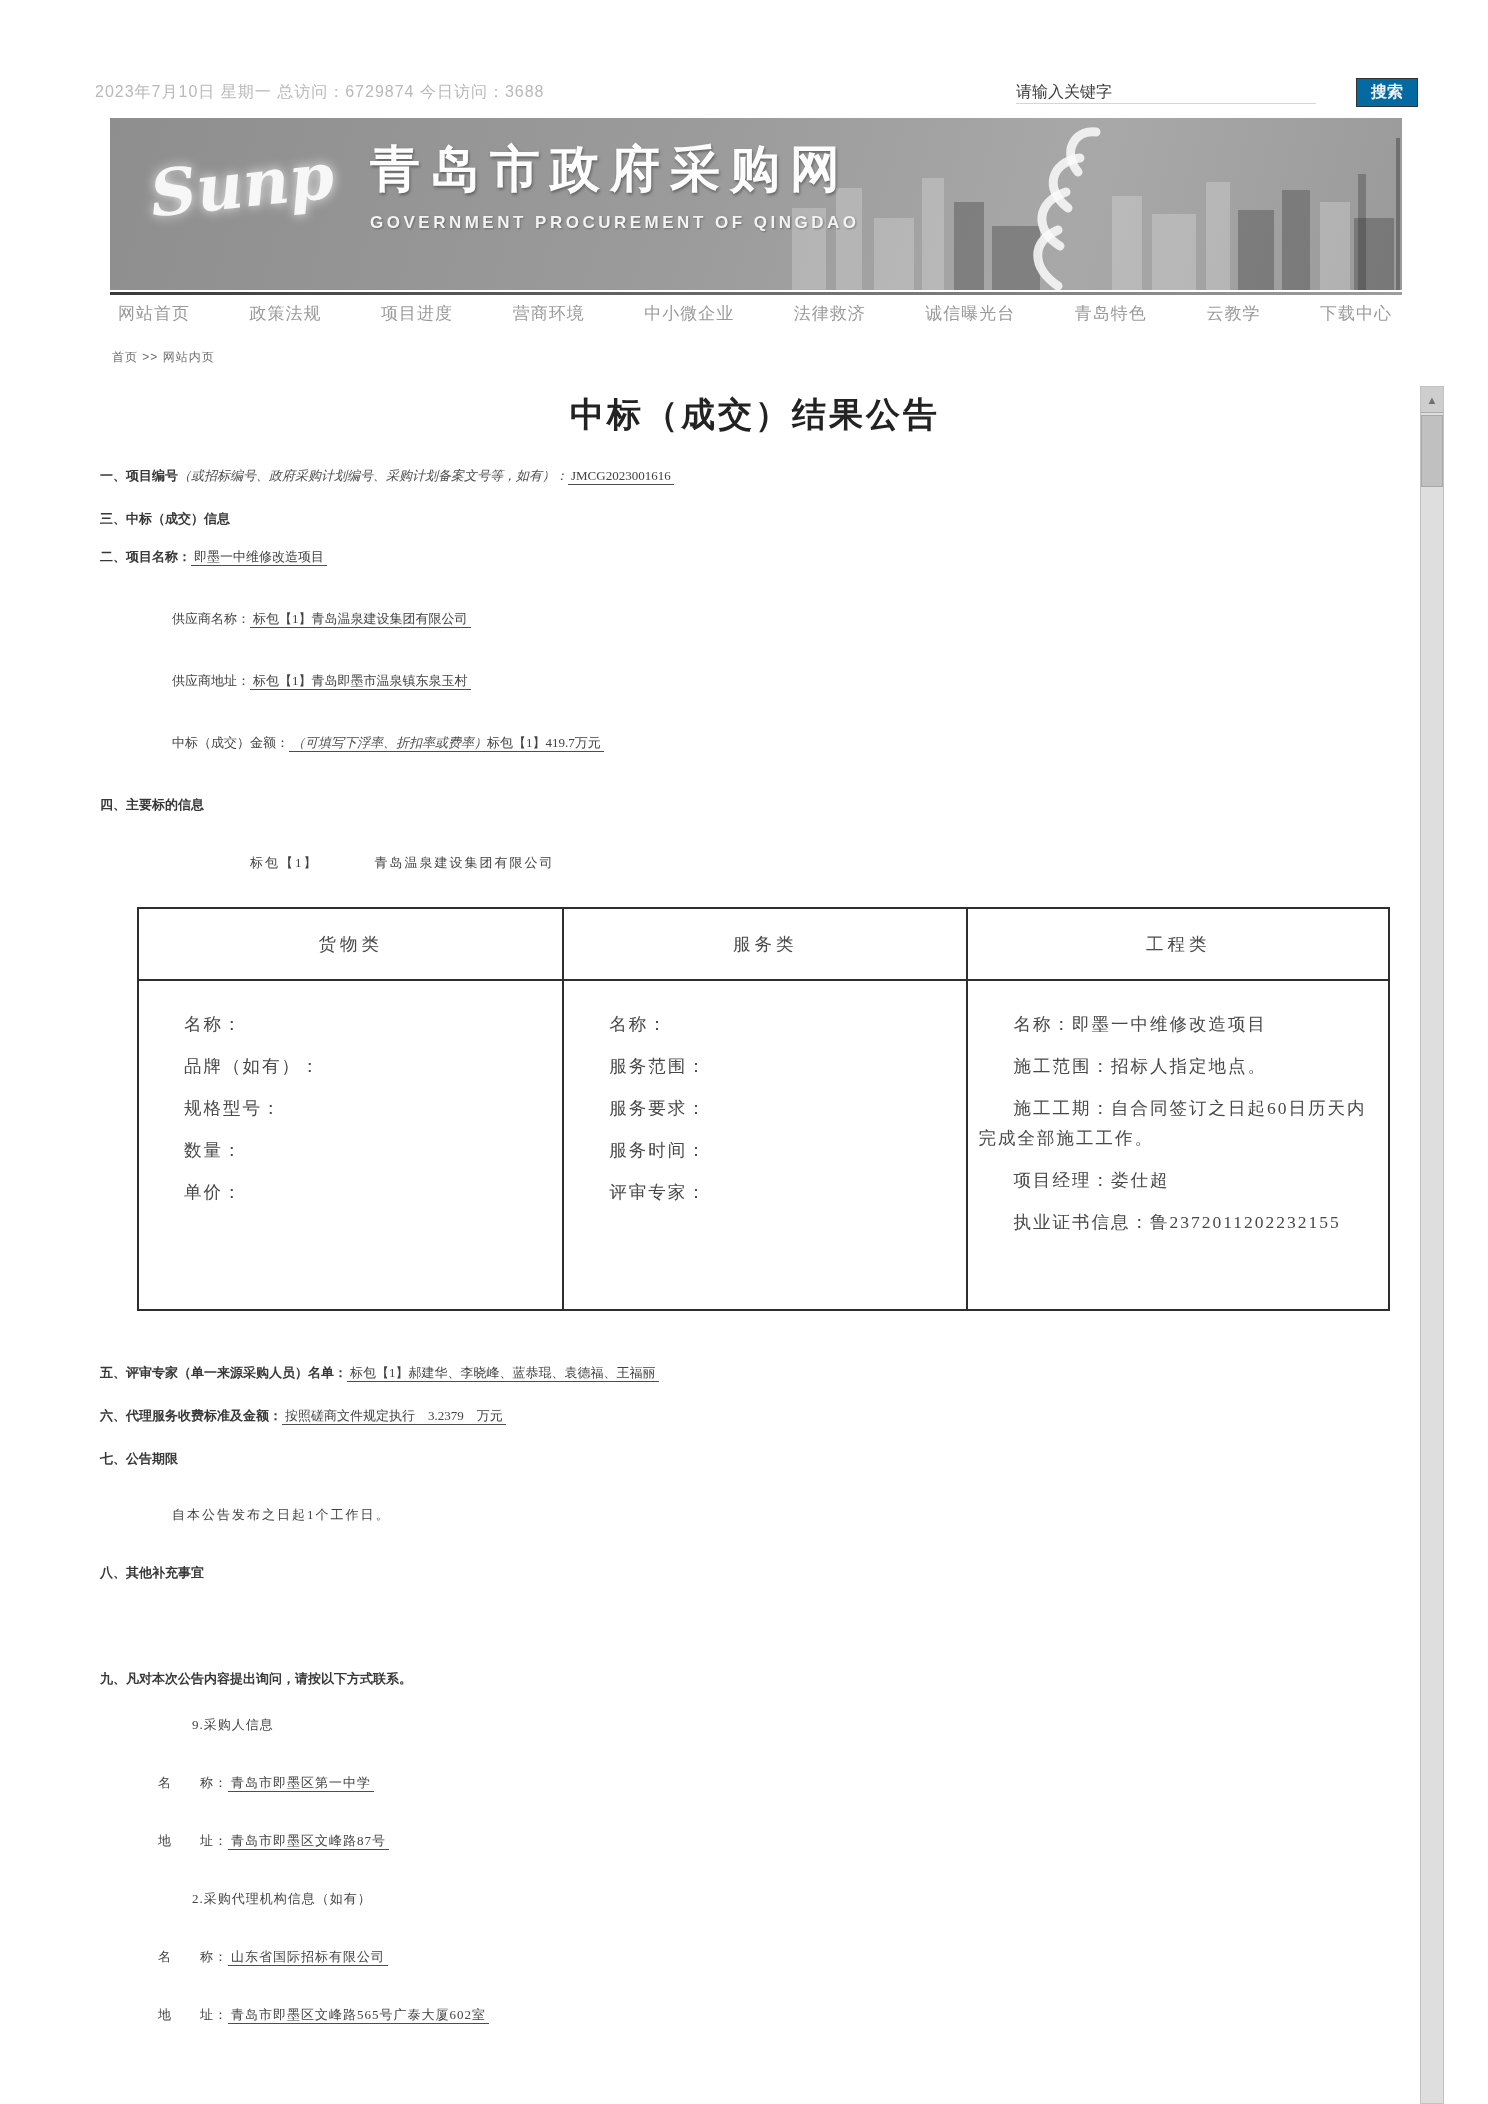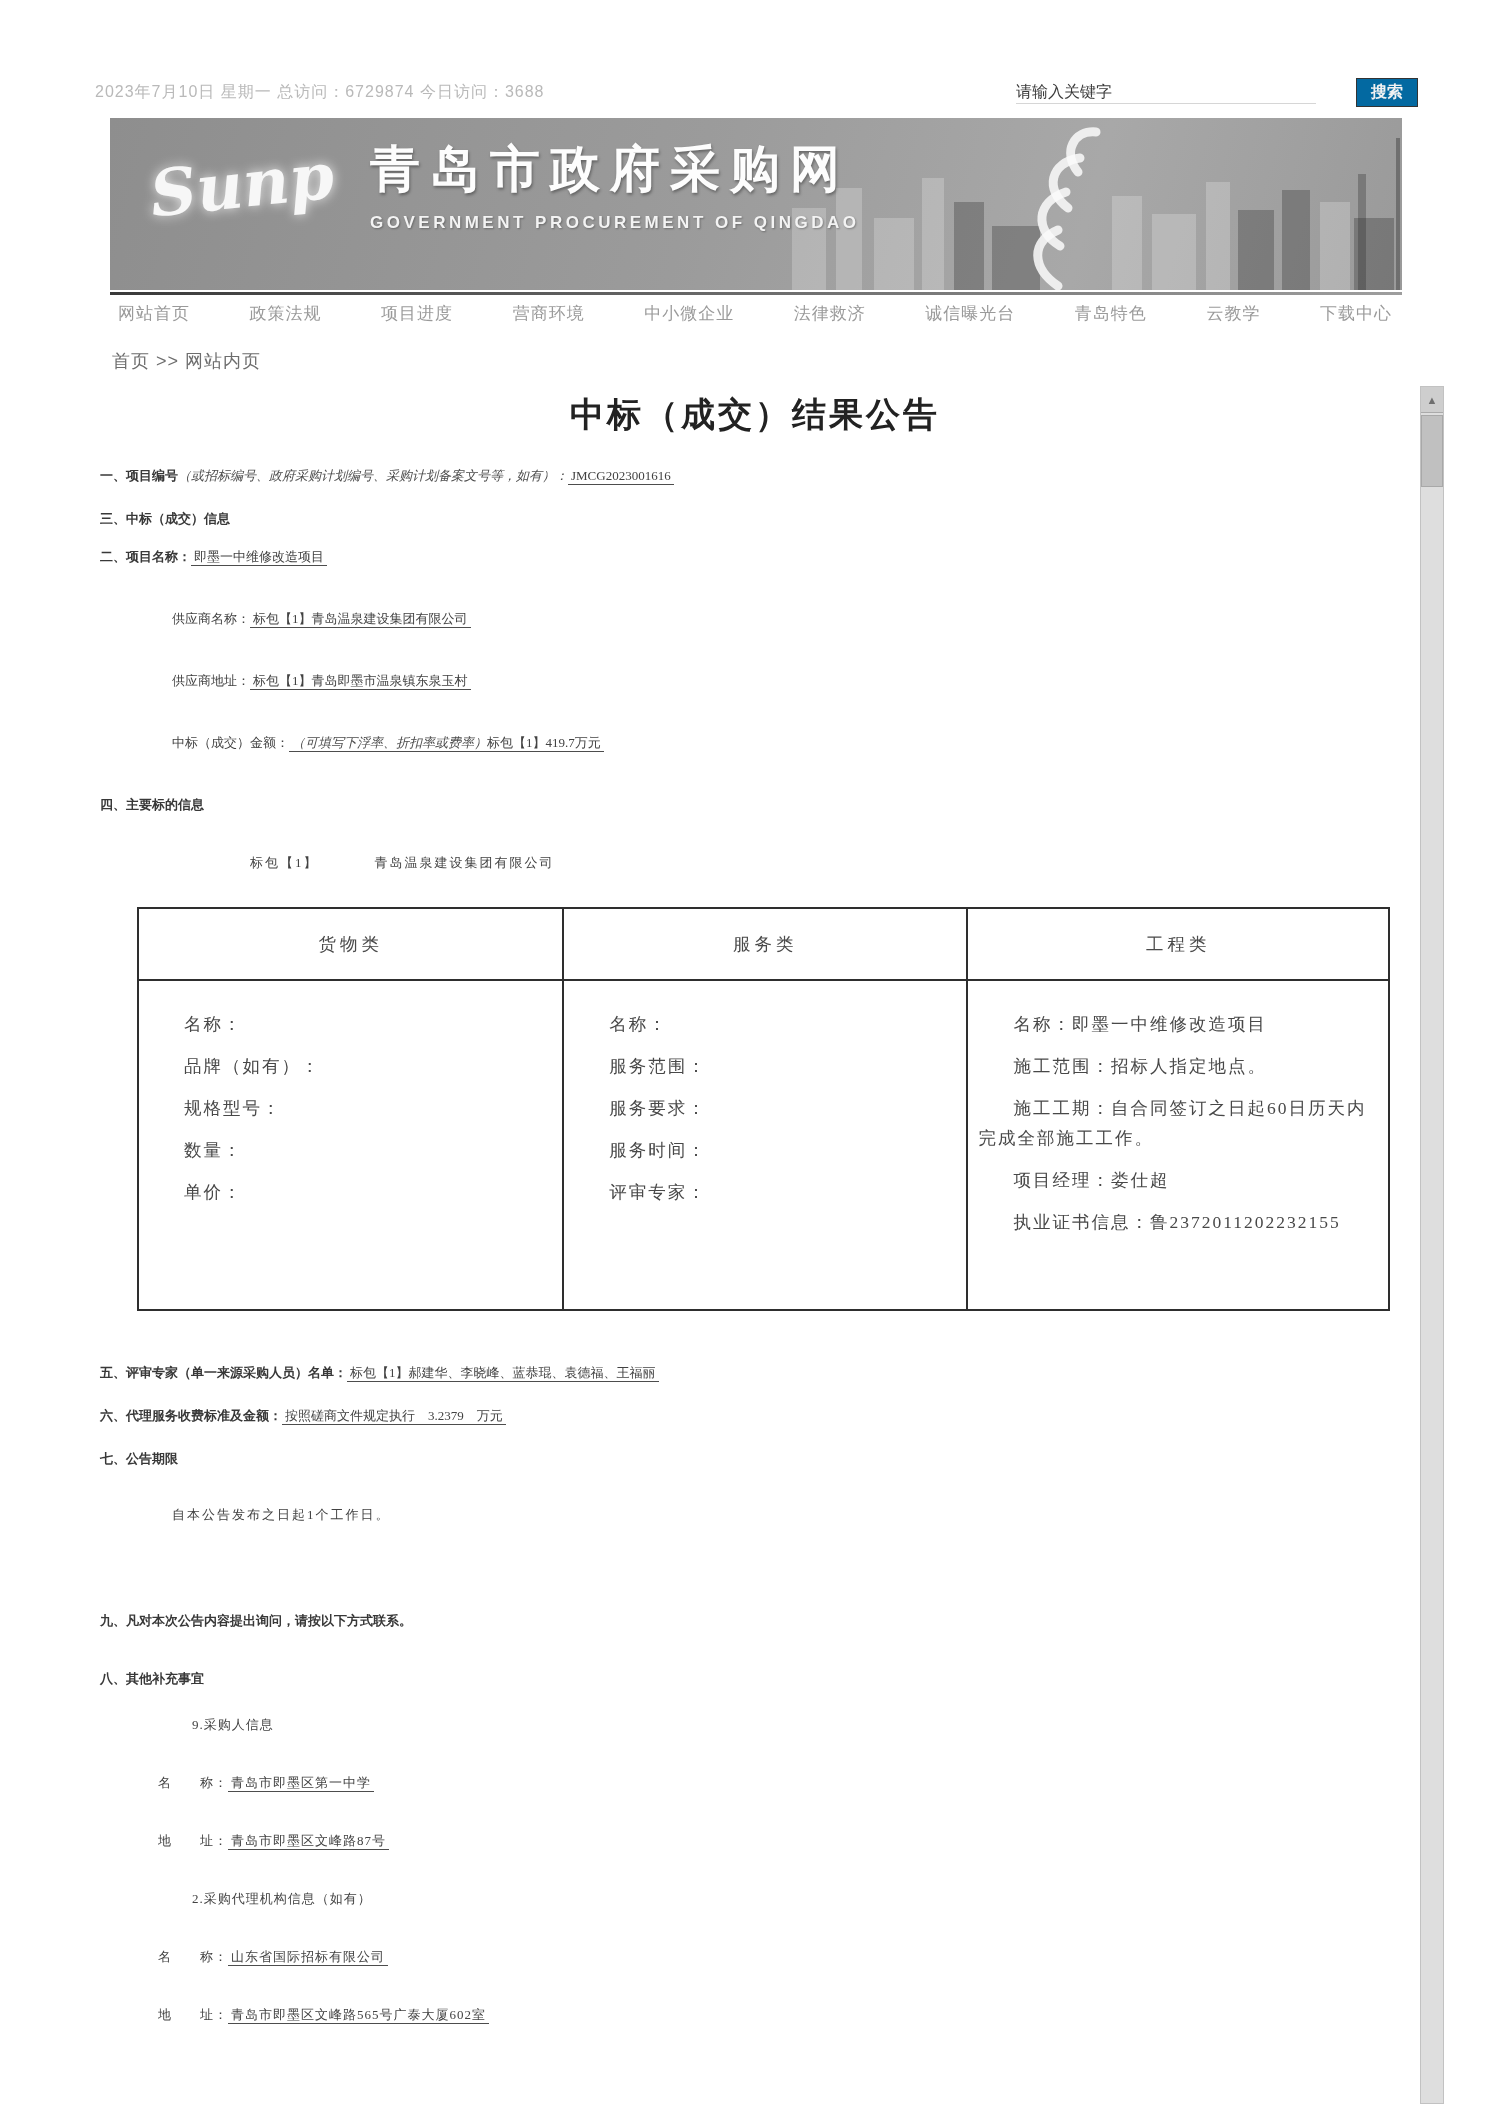--- a/index.html
+++ b/index.html
@@ -58,21 +58,21 @@
   }
   .nav {
     position: absolute; left: 118px; right: 96px; top: 302px;
     display: flex; justify-content: space-between;
     font-family: "Liberation Sans", sans-serif; font-size: 17px; color: #9a9a9a;
   }
   .nav span { cursor: pointer; letter-spacing: 1px; }
   
   .breadcrumb {
     position: absolute; left: 112px; top: 349px;
-    font-family: "Liberation Sans", sans-serif; font-size: 18px; color: #6d6d6d;
+    font-family: "Liberation Sans", sans-serif; font-size: 12px; color: #6d6d6d;
     letter-spacing: 1px;
   }
   
   .scrollbar {
     position: absolute; right: 44px; top: 386px; bottom: 0; width: 24px;
     background: #dedede; border: 1px solid #c2c2c2;
   }
   .scroll-up {
     height: 26px; background: #cecece; border-bottom: 1px solid #aaa;
     display: flex; align-items: center; justify-content: center;
@@ -270,26 +270,26 @@
 
   <div class="sec">
     <span class="lab">六、代理服务收费标准及金额：</span><span class="u">按照磋商文件规定执行　3.2379　万元</span>
   </div>
 
   <div class="sec sec-tight">
     <span class="lab">七、公告期限</span>
   </div>
   <div class="sec s7-body">自本公告发布之日起1个工作日。</div>
 
+  <div class="sec s8">
+    <span class="lab">八、其他补充事宜</span>
+  </div>
+
   <div class="sec s9">
     <span class="lab">九、凡对本次公告内容提出询问，请按以下方式联系。</span>
-  </div>
-
-  <div class="sec s8">
-    <span class="lab">八、其他补充事宜</span>
   </div>
 
   <div class="sec sub-title">9.采购人信息</div>
   <div class="sec crow">
     <span>名　　称：</span><span class="u">青岛市即墨区第一中学</span>
   </div>
   <div class="sec crow">
     <span>地　　址：</span><span class="u">青岛市即墨区文峰路87号</span>
   </div>
 

